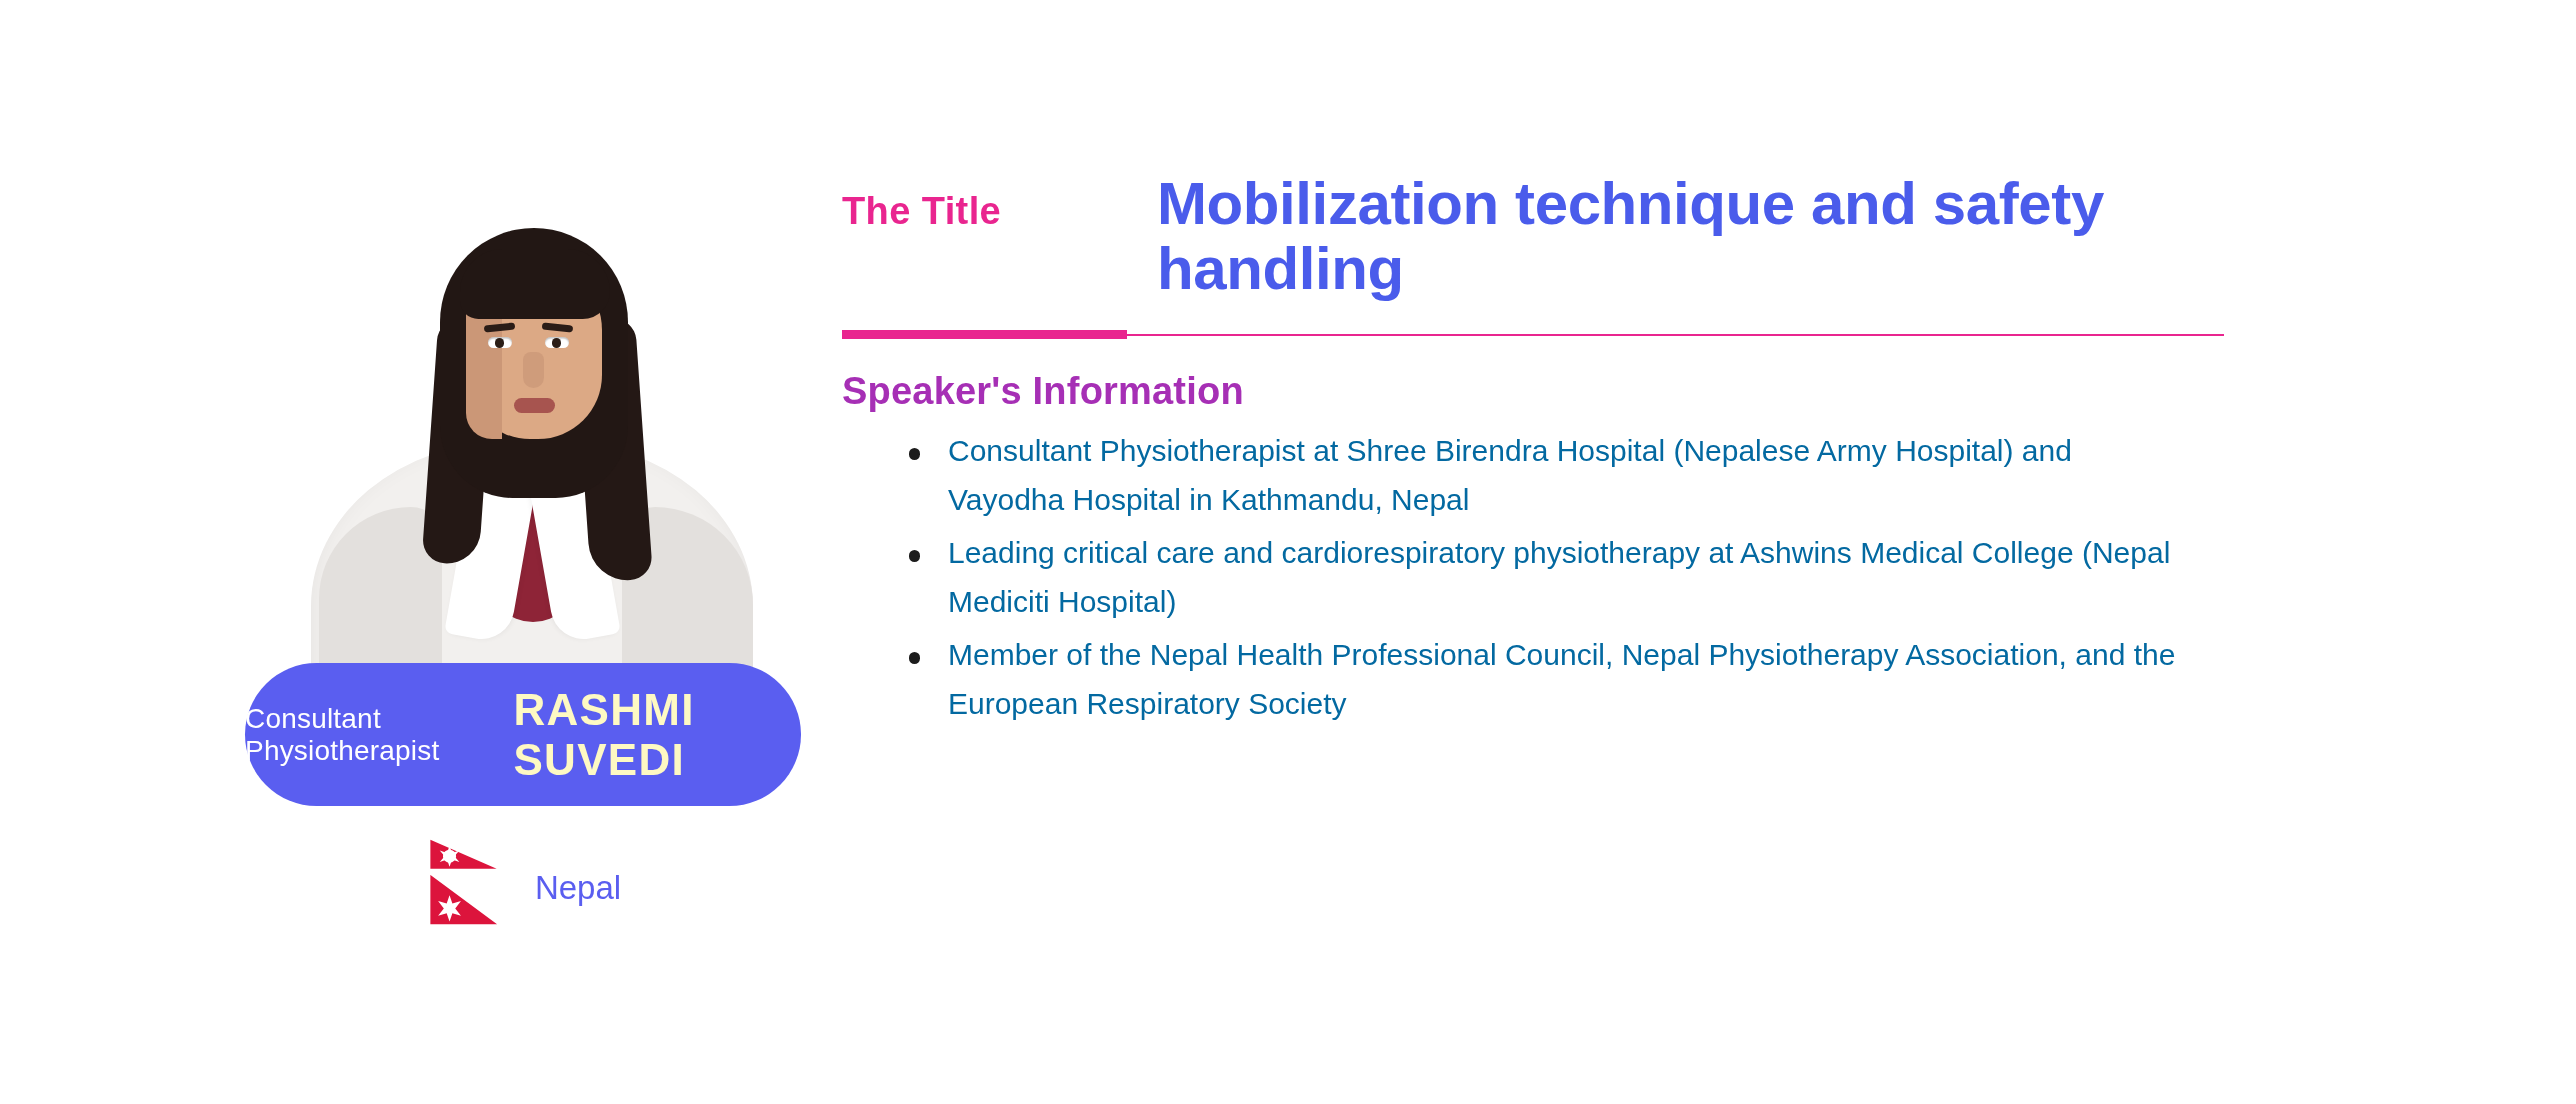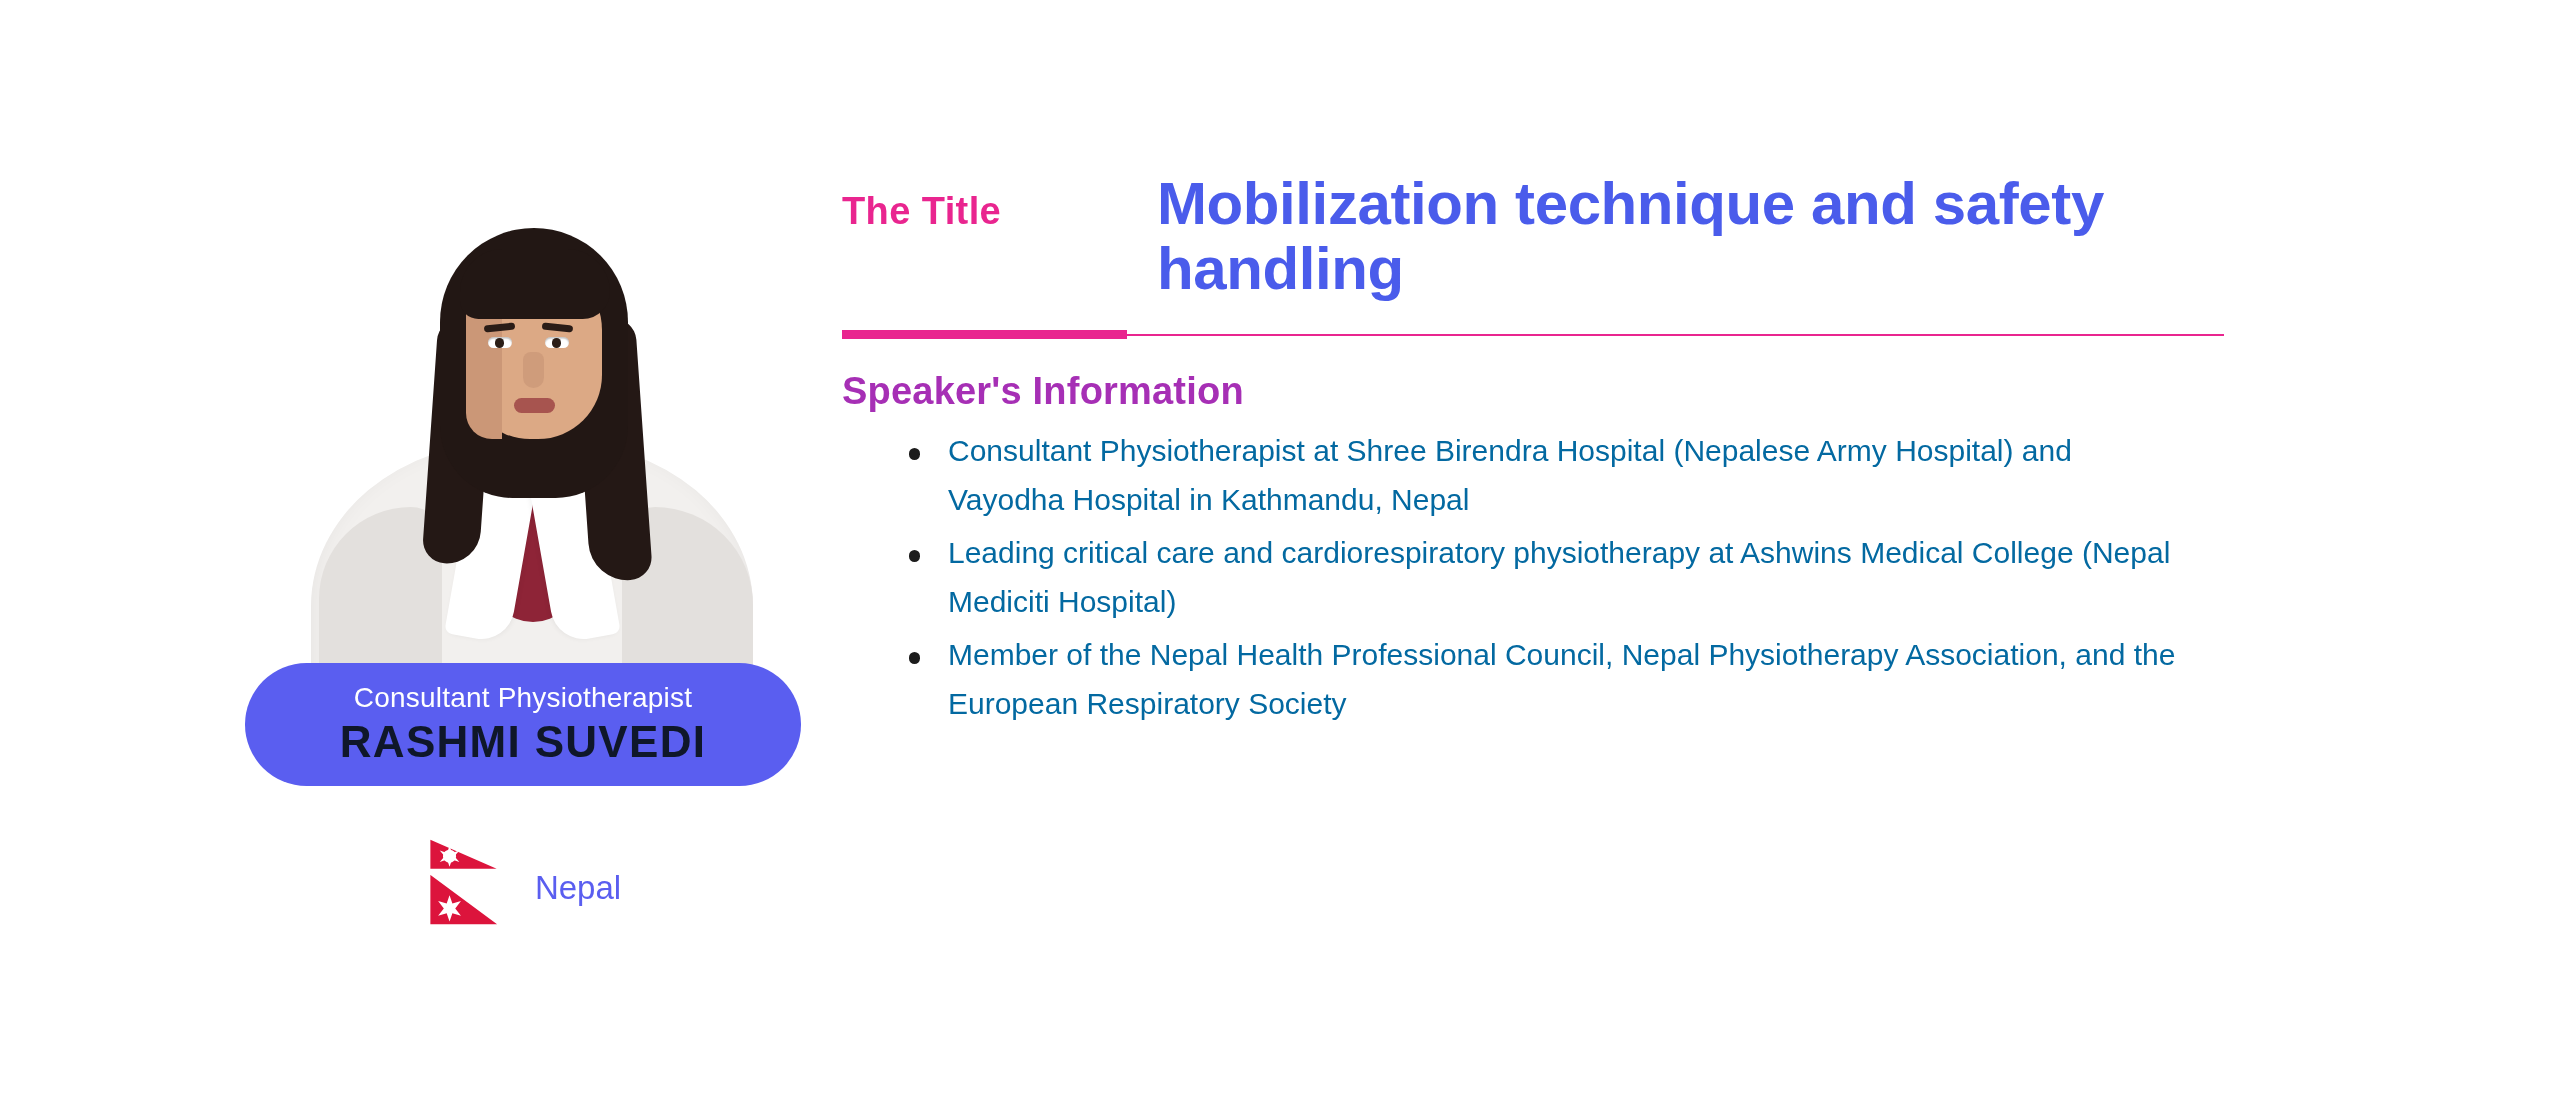--- a/index.html
+++ b/index.html
@@ -190,37 +190,37 @@
     width: 41px; height: 14.7px;
     background: #a7544f;
     border-radius: 18px;
   }
 
   .name-badge {
     position: absolute;
     left: 0;
     top: 499px;
     width: 556px;
-    height: 123px;
+    height: 143px;
     background: #5a5ef0;
     border-radius: 74px;
     display: flex;
-    flex-direction: column;
+    flex-direction: row;
     align-items: center;
     justify-content: center;
     gap: 3px;
   }
   .badge-role {
     color: #ffffff;
     font-size: 28px;
     letter-spacing: 0.2px;
     font-weight: 400;
   }
   .badge-name {
-    color: #0f172a;
+    color: #fef9c3;
     font-size: 44px;
     font-weight: 700;
     letter-spacing: 1.3px;
   }
 
   .country-row {
     position: absolute;
     left: 0;
     top: 671px;
     width: 556px;

